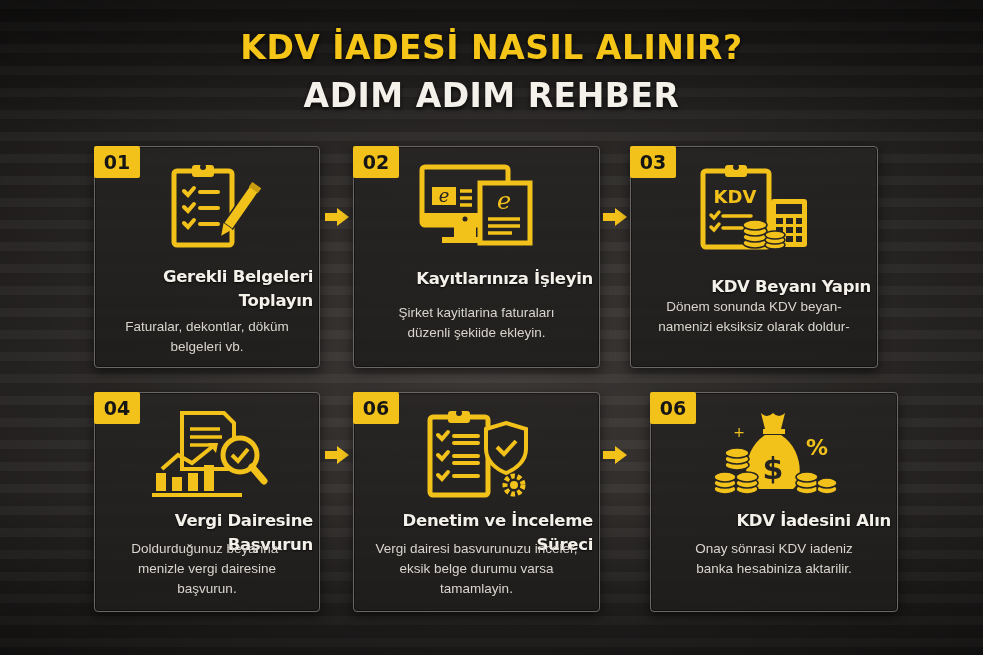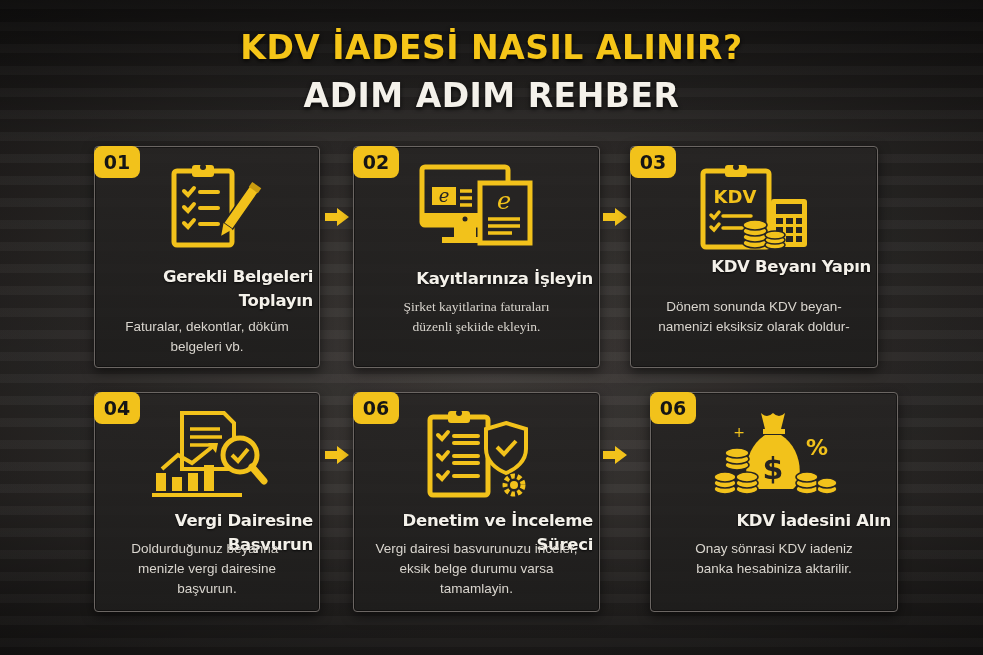--- a/index.html
+++ b/index.html
@@ -34,21 +34,21 @@
     border-radius: 4px;
     box-shadow: 0 4px 12px rgba(0,0,0,0.55), inset 0 0 0 1px rgba(0,0,0,0.4);
   }
   .badge {
     position: absolute; left: -1px; top: -1px;
     width: 46px; height: 32px;
     background: #f2c21b;
     color: #151515; font-weight: 700; font-size: 19px;
     font-family: "DejaVu Sans", sans-serif;
     display: flex; align-items: center; justify-content: center;
-    border-radius: 8px;
+    border-radius: 2px;
   }
   .icon-wrap {
     position: absolute; left: 0; right: 0; top: 14px; height: 92px;
     display: flex; justify-content: center;
   }
   .icon-wrap svg { height: 92px; width: 130px; }
   .card-title {
     position: absolute; left: 6px; right: 6px; text-align: right;
     color: #f4f1ea; font-weight: 700; font-size: 16.5px; line-height: 24px;
     font-family: "DejaVu Sans", sans-serif;
@@ -123,21 +123,21 @@
       <rect x="68" y="22" width="50" height="60" fill="#262423" stroke="#f2c21b" stroke-width="5"></rect>
       <text x="92" y="48" text-anchor="middle" font-family="DejaVu Serif, serif" font-size="24" font-style="italic" fill="#f2c21b">e</text>
       <g stroke="#f2c21b" stroke-width="3.5">
           <line x1="76" y1="58" x2="108" y2="58"></line>
           <line x1="76" y1="65" x2="108" y2="65"></line>
           <line x1="76" y1="72" x2="100" y2="72"></line>
         </g>
     </svg>
   </div>
   <div class="card-title" style="top:120px;">Kayıtlarınıza İşleyin</div>
-  <div class="card-desc" style="top:150px;font-family:Liberation Serif, serif;">Şirket kayitlarina faturaları
+  <div class="card-desc" style="top:156px;">Şirket kayitlarina faturaları
 düzenli şekiide ekleyin.</div>
 </div>
 
 <svg class="arrow" style="left:603px; top:208px;" viewBox="0 0 24 18">
   <polygon points="0,5 12,5 12,0 24,9 12,18 12,13 0,13" fill="#f2c21b"></polygon>
 </svg>
 
 <div class="card" style="left:630px; top:146px; width:246px; height:220px;">
   <div class="badge">03</div>
   <div class="icon-wrap">
@@ -169,21 +169,21 @@
         <ellipse cx="66" cy="82" rx="12" ry="5"></ellipse>
           <ellipse cx="66" cy="76" rx="12" ry="5"></ellipse>
           <ellipse cx="66" cy="70" rx="12" ry="5"></ellipse>
           <ellipse cx="66" cy="64" rx="12" ry="5"></ellipse>
         <ellipse cx="86" cy="84" rx="10" ry="4"></ellipse>
           <ellipse cx="86" cy="79" rx="10" ry="4"></ellipse>
           <ellipse cx="86" cy="74" rx="10" ry="4"></ellipse>
       </g>
     </svg>
   </div>
-  <div class="card-title" style="top:108px;">KDV Beyanı Yapın</div>
+  <div class="card-title" style="top:128px;">KDV Beyanı Yapın</div>
   <div class="card-desc" style="top:150px;">Dönem sonunda KDV beyan-
 namenizi eksiksiz olarak doldur-</div>
 </div>
 
 <div class="card" style="left:94px; top:392px; width:224px; height:218px;">
   <div class="badge">04</div>
   <div class="icon-wrap">
     <svg viewBox="0 0 130 92">
       <path d="M40 6 H82 L92 16 V62 H40 Z" fill="none" stroke="#f2c21b" stroke-width="4"></path>
       <g stroke="#f2c21b" stroke-width="3.5">

